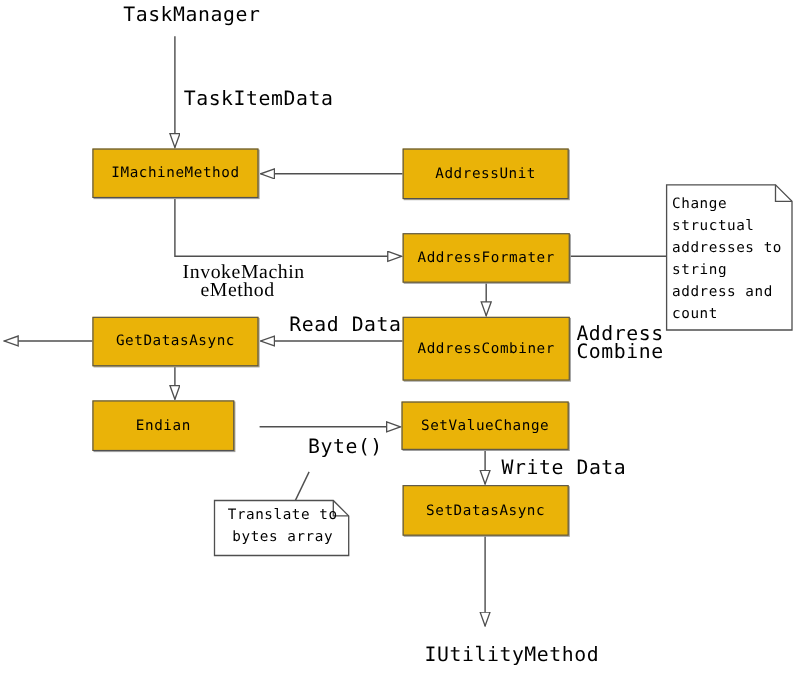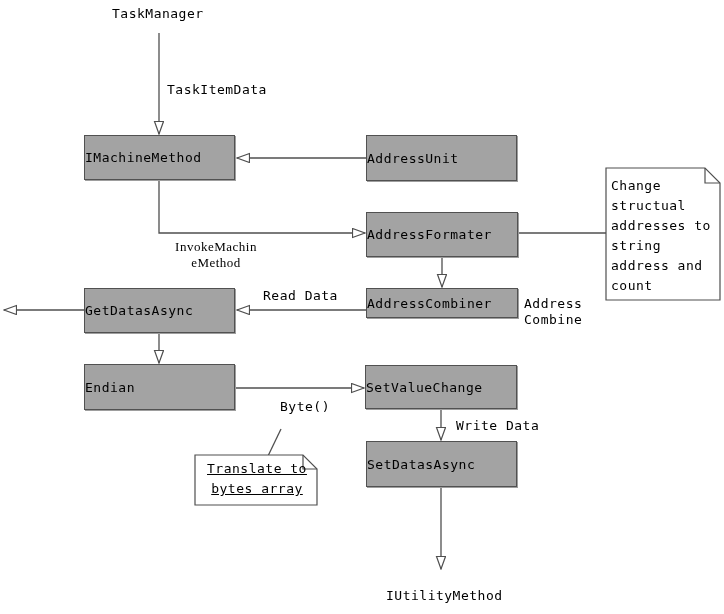--- a/index.html
+++ b/index.html
@@ -3,35 +3,35 @@
 <meta charset="utf-8">
 <style>
   html,body{margin:0;padding:0;background:#ffffff;}
   #stage{
     position:relative;width:724px;height:614px;background:#ffffff;
     font-family:"DejaVu Sans Mono","Liberation Mono",monospace;
     color:#000000;overflow:hidden;
   }
   #wires{position:absolute;left:0;top:0;z-index:1;}
   .box{
-    position:absolute;z-index:2;box-sizing:border-box;background:#a3a3a3;
+    position:absolute;z-index:2;box-sizing:border-box;background:#eab308;
     border:1px solid #515151;box-shadow:1px 1px 0 #9e9e9e;
-    display:flex;align-items:center;justify-content:flex-start;
+    display:flex;align-items:center;justify-content:center;
     font-size:13px;letter-spacing:0.5px;
   }
   .lbl{
-    position:absolute;z-index:3;font-size:13px;line-height:16px;
+    position:absolute;z-index:3;font-size:18px;line-height:16px;
     white-space:pre-line;letter-spacing:0.5px;
   }
   .lbl.center{text-align:center;font-family:Liberation Serif, serif;}
   .note-text{
     position:absolute;z-index:3;font-size:13px;line-height:20px;
     white-space:pre-line;letter-spacing:0.5px;
   }
-  .note-text.center{text-align:center;text-decoration:underline;}
+  .note-text.center{text-align:center;}
 </style>
 </head>
 <body>
 
 <div id="stage">
 
   <svg id="wires" width="724" height="614" viewBox="0 0 724 614">
     <defs>
       <marker id="openArrow" markerUnits="userSpaceOnUse" markerWidth="14" markerHeight="12" refX="13" refY="5" orient="auto">
         <path d="M0.5,0.5 L13,5 L0.5,9.5 Z" fill="#ffffff" stroke="#4f4f4f" stroke-width="1.2"></path>
@@ -63,27 +63,27 @@
 
   <div class="box" style="left:84px;top:135px;width:151px;height:45px">
     <span>IMachineMethod</span>
   </div>
   <div class="box" style="left:366px;top:135px;width:151px;height:46px">
     <span>AddressUnit</span>
   </div>
   <div class="box" style="left:366px;top:212px;width:152px;height:45px">
     <span>AddressFormater</span>
   </div>
-  <div class="box" style="left:366px;top:288px;width:152px;height:30px">
+  <div class="box" style="left:366px;top:288px;width:152px;height:58px">
     <span>AddressCombiner</span>
   </div>
   <div class="box" style="left:84px;top:288px;width:151px;height:45px">
     <span>GetDatasAsync</span>
   </div>
-  <div class="box" style="left:84px;top:364px;width:151px;height:46px">
+  <div class="box" style="left:84px;top:364px;width:129px;height:46px">
     <span>Endian</span>
   </div>
   <div class="box" style="left:365px;top:365px;width:152px;height:44px">
     <span>SetValueChange</span>
   </div>
   <div class="box" style="left:366px;top:441px;width:151px;height:46px">
     <span>SetDatasAsync</span>
   </div>
 
   <div class="lbl" style="left:112px;top:6px">TaskManager</div>

